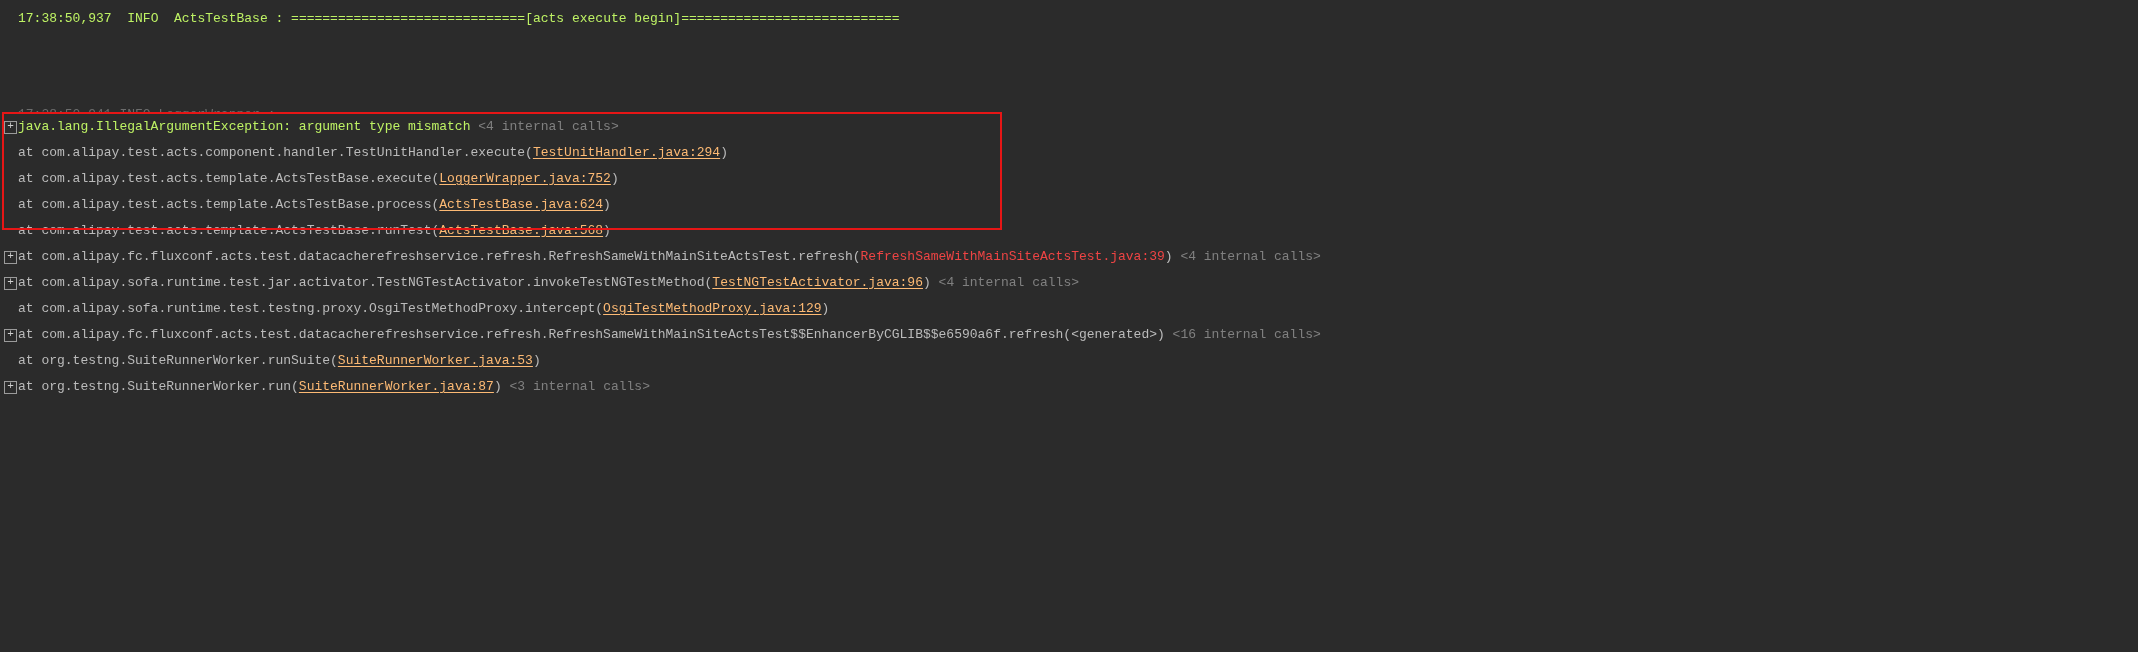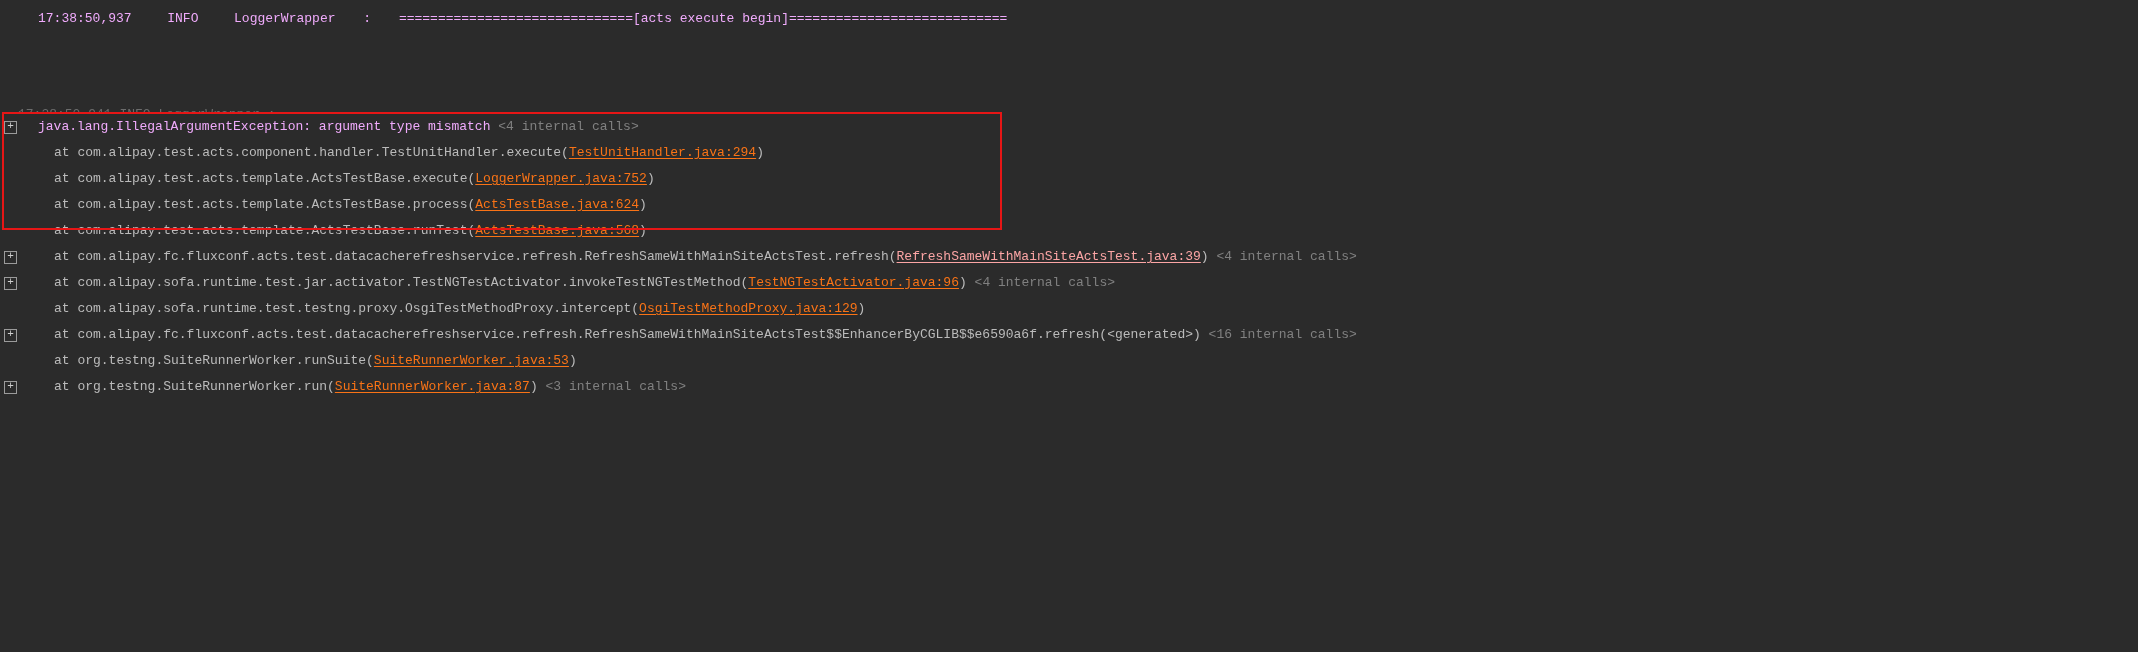--- a/index.html
+++ b/index.html
@@ -34,53 +34,50 @@
     line-height: 9px;
     text-align: center;
     position: absolute;
     left: 4px;
     top: 7px;
     cursor: pointer;
     user-select: none;
     background: transparent;
   }
   .grey-link {
-    color: #f97316;
+    color: #fdba74;
     text-decoration: underline;
     text-underline-offset: 2px;
     cursor: pointer;
   }
   .blue-link {
-    color: #fca5a5;
-    text-decoration: underline;
+    color: #ef4444;
     text-underline-offset: 2px;
     cursor: pointer;
   }
   .internal-calls {
     color: #808080;
     margin-top: 37px;
   }
   .red-box {
     position: absolute;
     border: 2px solid #e61616;
     pointer-events: none;
     left: 2px;
     top: 136px;
     width: 996px;
     height: 114px;
   }
   .plain {
-    color: #f0abfc;
-    margin-left: 20px;
+    color: #bef264;
   }
   .empty-line {
     height: 26px;
   }
   .trace-indent {
-    margin-left: 36px;
   }
   .at {
     color: #bbbbbb;
   }
   .trace-block {
     position: relative;
     margin-top: 18px;
   }
   .cutoff-line {
     height: 12px;
@@ -97,21 +94,21 @@
   }
 </style>
 </head>
 <body>
 
 <div class="console">
 
   <div class="line">
     <span class="plain">17:38:50,937</span>&nbsp;
     <span class="plain">INFO</span>&nbsp;
-    <span class="plain">LoggerWrapper</span>
+    <span class="plain">ActsTestBase</span>
     <span class="plain"> : </span>
     <span class="plain">==============================[acts execute begin]============================</span>
   </div>
 
   <div class="empty-line"></div>
 
 
   <div class="empty-line"></div>
 
   <div class="trace-block">

